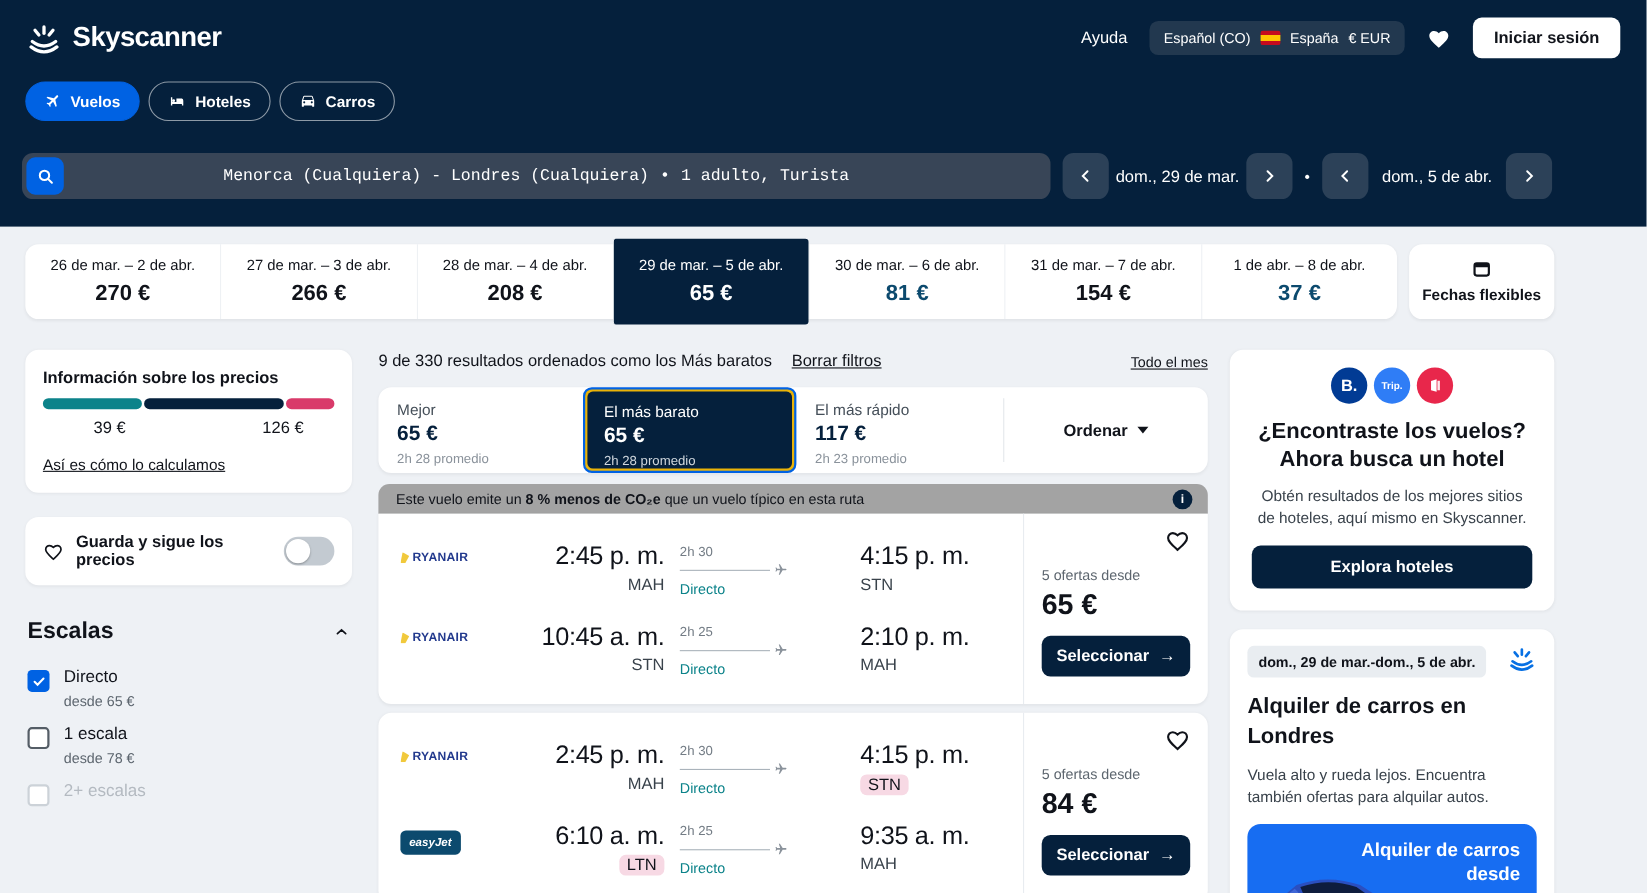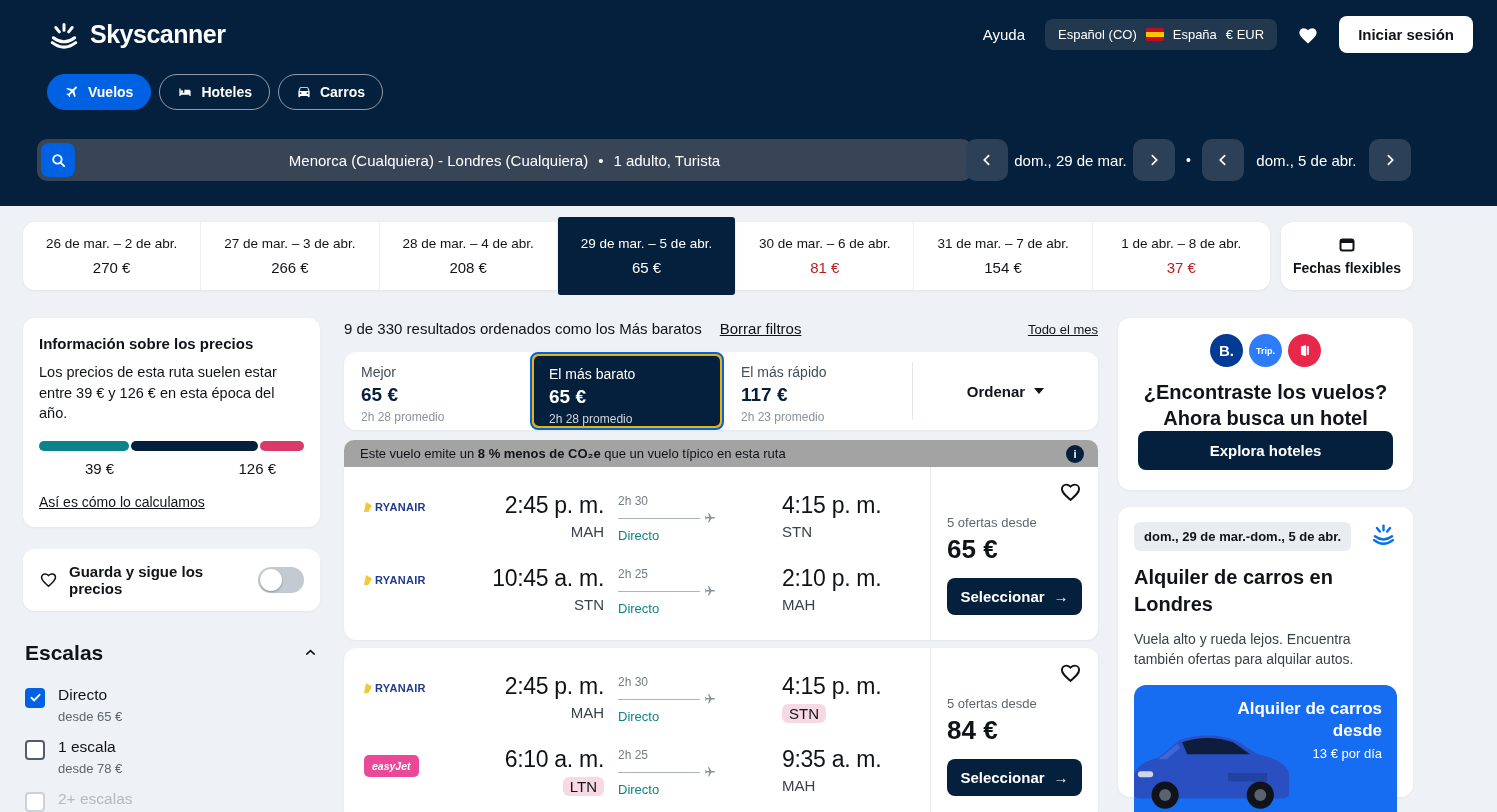--- a/index.html
+++ b/index.html
@@ -1,49 +1,49 @@
 <!DOCTYPE html>
 <html><head>
 <meta charset="utf-8">
 <style>
   * { box-sizing: border-box; margin: 0; padding: 0; }
   html,body { width:1497px; height:812px; overflow:hidden; }
   body { position:relative; background:#eef1f5; font-family:"Liberation Sans",sans-serif; color:#10131a; }
   svg { display:block; }
 
   
-  .header { position:absolute; top:0; left:0; width:1497px; height:206px; background:#05203c;padding-left:24px; }
+  .header { position:absolute; top:0; left:0; width:1497px; height:206px; background:#05203c; }
   .h-top { display:flex; align-items:center; justify-content:space-between; padding:16px 24px 0 23px; }
   .brand { display:flex; align-items:center; gap:9px; color:#fff; }
   .brand-text { font-size:25px; font-weight:bold; letter-spacing:-0.5px; }
   .h-right { display:flex; align-items:center; gap:20px; }
   .help { color:#fff; font-size:15px; cursor:pointer; }
   .locale-pill { background:#22384f; color:#fff; font-size:13px; border-radius:8px; padding:8px 13px; display:flex; align-items:center; gap:9px; cursor:pointer; }
   .flag { width:18px; height:13px; border-radius:2px; background:linear-gradient(180deg,#c60b1e 0 27%,#ffc400 27% 73%,#c60b1e 73% 100%); }
   .heart-btn { cursor:pointer; }
   .login-btn { background:#fff; color:#10131a; font-weight:bold; font-size:15px; border-radius:8px; padding:10px 19px; border:none; cursor:pointer; }
   .h-tabs { display:flex; gap:8px; padding:21px 0 0 23px; }
   .ptab { display:flex; gap:8px; border-radius:22px; padding:9px 17px; color:#fff; font-size:14px; font-weight:bold; border:1px solid rgba(255,255,255,.55); cursor:pointer; background:transparent; }
   .ptab.active { background:#0062e3; border-color:#0062e3; }
-  .h-search { position:absolute; top:139px; left:37px; }
+  .h-search { position:absolute; top:139px; left:20px;font-family:Liberation Mono, monospace; }
   .search-box { width:935px; height:42px; background:#384557; border-radius:10px; position:relative; display:flex; align-items:center; justify-content:center; cursor:pointer; }
   .search-btn { position:absolute; left:4px; top:4px; width:34px; height:34px; background:#0062e3; border-radius:8px; display:flex; align-items:center; justify-content:center; cursor:pointer; }
   .search-text { color:#fff; font-size:15px; display:flex; gap:10px; align-items:center; }
   .date-nav { position:absolute; top:139px; left:966px; display:flex; align-items:center; }
   .nav-btn { width:42px; height:42px; background:#2c4158; border:none; border-radius:10px; display:flex; align-items:center; justify-content:center; cursor:pointer; }
   .nav-date { width:125px; text-align:center; color:#fff; font-size:15px; }
   .nav-dot { color:#fff; margin:0 11px; font-size:14px; }
 
   
   .date-strip { position:absolute; top:222px; left:23px; display:flex; align-items:stretch; height:68px; }
   .dtabs { display:flex; width:1247px; background:#fff; border-radius:12px; box-shadow:0 1px 3px rgba(0,0,0,.06); }
   .dtab { flex:1; display:flex; flex-direction:column; gap:8px; align-items:center; justify-content:center; border-left:1px solid #eef1f4; font-size:13.5px; cursor:pointer; }
   .dtab:first-child { border-left:none; }
-  .dprice { font-weight:normal; font-size:15px; }
-  .dtab.low .dprice { color:#b91c1c; }
+  .dprice { font-weight:bold; font-size:20px; }
+  .dtab.low .dprice { color:#0c4a6e; }
   .dtab.selected { background:#05203c; color:#fff; margin:-5px 0; border-radius:3px; z-index:2; }
   .dtab.selected .dprice { color:#fff; }
   .flex-card { width:132px; margin-left:11px; background:#fff; border-radius:12px; display:flex; flex-direction:column; align-items:center; justify-content:center; gap:7px; font-weight:bold; font-size:14px; cursor:pointer; box-shadow:0 1px 3px rgba(0,0,0,.06); }
 
   
   .main { position:absolute; top:318px; left:23px; width:1390px; display:flex; align-items:flex-start; }
   .col-left { width:297px; margin-right:24px; }
   .col-center { width:754px; margin-right:20px; }
   .col-right { width:295px; }
   .card { background:#fff; border-radius:12px; box-shadow:0 1px 3px rgba(0,0,0,.05); }
@@ -97,21 +97,21 @@
   .eco { background:#a3a3a3; border-radius:10px 10px 0 0; padding:0 14px 0 16px; height:27px; display:flex; align-items:center; font-size:13px; }
   .eco .b { font-weight:bold; }
   .eco-info { margin-left:auto; width:18px; height:18px; border-radius:50%; background:#05203c; color:#fff; font-size:11px; font-weight:bold; display:flex; align-items:center; justify-content:center; cursor:pointer; }
   .fcard { background:#fff; display:flex; border-radius:0 0 12px 12px; margin-bottom:8px; box-shadow:0 1px 3px rgba(0,0,0,.05); }
   .fcard.standalone { border-radius:12px; margin-bottom:5px; }
   .fl-left { flex:1; padding:25px 0 24px 20px; display:flex; flex-direction:column; gap:22px; }
   .leg { display:flex; align-items:flex-start; }
   .leg-airline { width:92px; padding-top:9px; }
   .ry { font-size:11px; font-weight:bold; color:#22398d; letter-spacing:.3px; display:flex; align-items:center; gap:3px; }
   .harp { width:8px; height:10px; background:#f1c93c; clip-path:polygon(0 100%,25% 0,100% 35%,55% 100%); }
-  .ej { display:inline-block; background:#ec4899; color:#fff; font-style:italic; font-weight:bold; font-size:10.5px; padding:5px 8px; border-radius:5px; }
+  .ej { display:inline-block; background:#0c4a6e; color:#fff; font-style:italic; font-weight:bold; font-size:10.5px; padding:5px 8px; border-radius:5px; }
   .leg-dep, .leg-arr { width:148px; }
   .leg-dep { text-align:right; }
   .leg-time { font-size:23px; letter-spacing:-0.3px; }
   .leg-code { font-size:15px; color:#39424b; margin-top:4px; }
   .code-pill { background:#f7d9e4; border-radius:6px; padding:1px 7px; display:inline-block; color:#10131a; }
   .leg-mid { width:150px; margin:2px 14px 0; display:flex; flex-direction:column; align-items:flex-start; gap:4px; }
   .mid-dur { font-size:12px; color:#737c85; }
   .mid-line { display:flex; align-items:center; gap:4px; }
   .ln { width:82px; height:1px; background:#aab3bb; }
   .mid-stop { font-size:13px; color:#0c838a; }
@@ -285,21 +285,20 @@
     </span>
     <span>Fechas flexibles</span>
   </div>
 </div>
 
 <div class="main">
 
   <div class="col-left">
     <div class="card pi-card">
       <div class="pi-title">Información sobre los precios</div>
-      <div class="pi-body">Los precios de esta ruta suelen estar entre 39 € y 126 € en esta época del año.</div>
       <div class="pi-bar">
         <div class="seg seg-low" style="background: rgb(12, 131, 138);"></div>
         <div class="seg seg-mid" style="background: rgb(5, 32, 60);"></div>
         <div class="seg seg-high" style="background: rgb(217, 58, 106);"></div>
       </div>
       <div class="pi-labels">
         <span class="pi-min">39 €</span>
         <span class="pi-max">126 €</span>
       </div>
       <span class="pi-link">Así es cómo lo calculamos</span>
@@ -540,20 +539,21 @@
           <svg width="15" height="15" viewBox="0 0 16 16">
               <path fill="#fff" d="M4.2 3.6L9.6 2v12l-5.4-1.5z"></path>
               <path fill="#fff" opacity=".9" d="M10.4 3.4h2.4v9.2h-2.4z"></path>
             </svg>
         </span>
       </div>
       <div class="h-title">
         <div>¿Encontraste los vuelos?</div>
         <div>Ahora busca un hotel</div>
       </div>
+      <div class="h-body">Obtén resultados de los mejores sitios de hoteles, aquí mismo en Skyscanner.</div>
       <button class="h-btn">Explora hoteles</button>
     </div>
 
     <div class="card car-card">
       <div class="car-top">
         <span class="car-dates">dom., 29 de mar.-dom., 5 de abr.</span>
         <span>
           <svg width="27" height="24" viewBox="0 0 24 22" fill="none" stroke="#0770e3" stroke-width="2.2" stroke-linecap="round">
             <path d="M6 5.5l2.6 3.2"></path>
               <path d="M12 3.3v4.2"></path>

